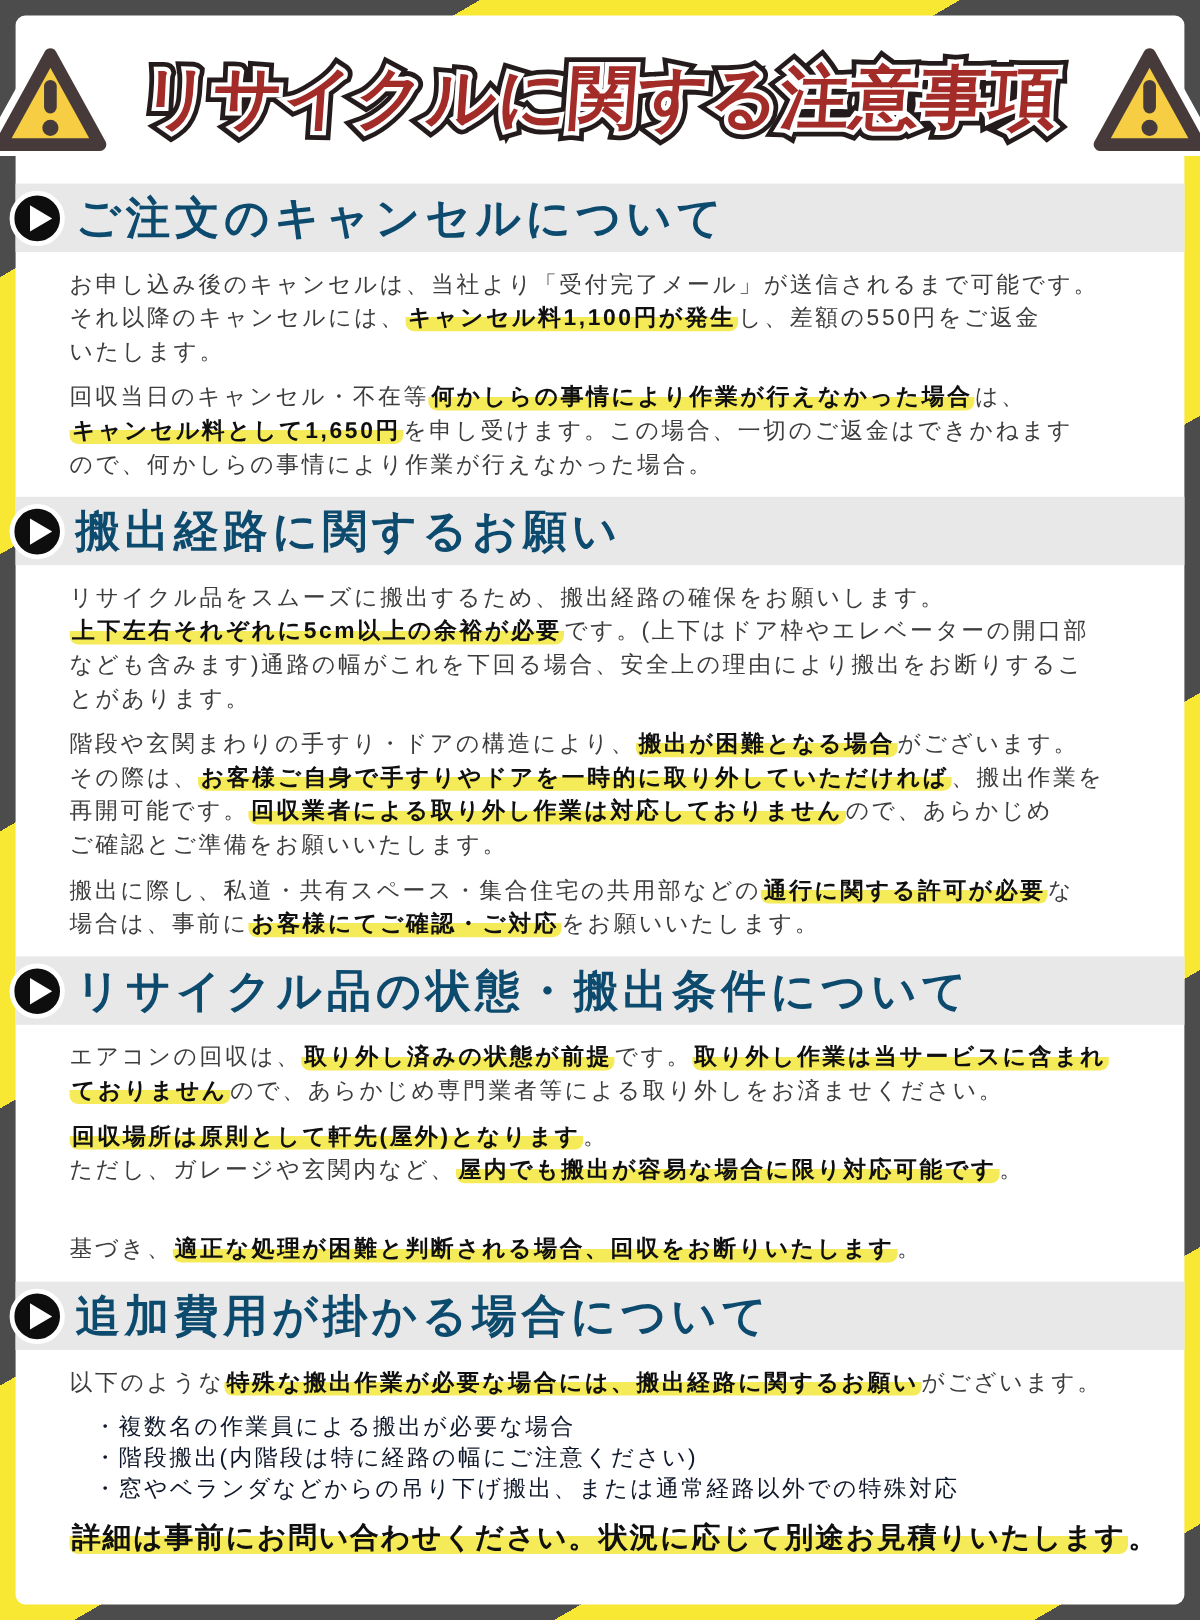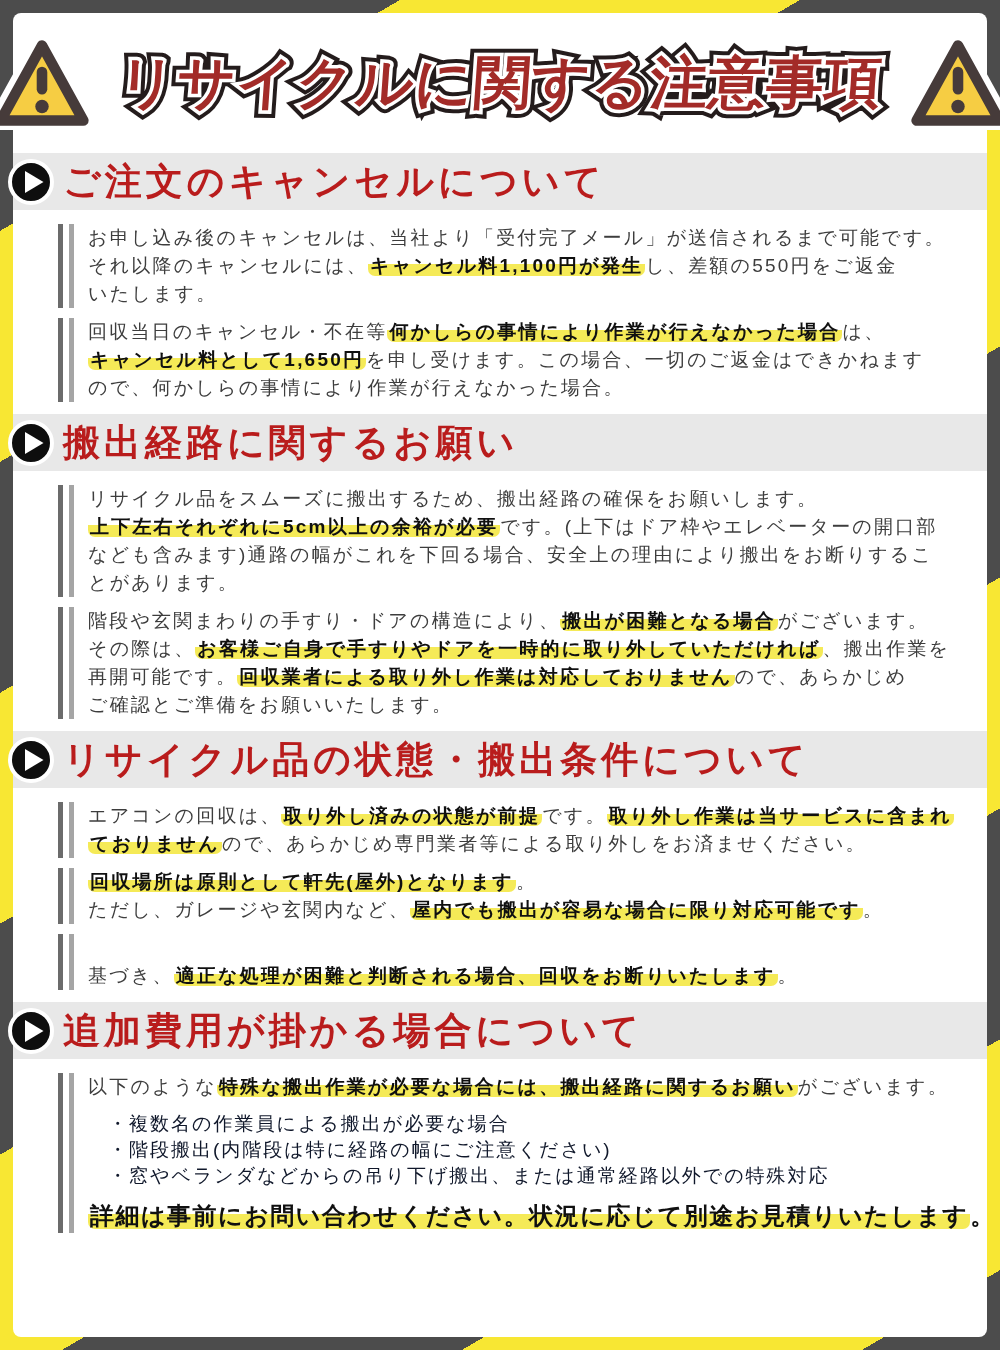--- a/index.html
+++ b/index.html
@@ -48,27 +48,27 @@
   }
   .band .play {
     position: absolute; left: -6px; top: 50%;
     transform: translateY(-50%);
     width: 48px; height: 48px;
   }
   .band-title {
     margin: 0 0 0 50px;
     font-size: 37px; font-weight: bold;
     letter-spacing: 4px;
-    color: #b91c1c;
+    color: #0c4a6e;
     white-space: nowrap;
   }
 
   
   .sec-body { padding: 14px 16px 2px 45px; }
-  .block { display: flex; margin-bottom: 10px; }
+  .block { display: flex; margin-bottom: 10px; flex-direction: column; }
   .bars { display: flex; gap: 6px; margin-right: 14px; flex: none; }
   .bars i { display: block; width: 5px; }
   .bars .b1 { background: #6b6b6b; }
   .bars .b2 { background: #a5a5a5; }
   .block-content { flex: 1; min-width: 0; }
 
   .para {
     margin: 0;
     font-size: 19px; line-height: 28px;
     letter-spacing: 2.2px;
@@ -174,20 +174,29 @@
           </div>
           <div class="block">
             <div class="bars">
               <i class="b1"></i>
               <i class="b2"></i>
             </div>
             <div class="block-content">
               <p class="para"><span>階段や玄関まわりの手すり・ドアの構造により、</span><span class="hl">搬出が困難となる場合</span><span>がございます。</span><br><span>その際は、</span><span class="hl">お客様ご自身で手すりやドアを一時的に取り外していただければ</span><span>、搬出作業を</span><br><span>再開可能です。</span><span class="hl">回収業者による取り外し作業は対応しておりません</span><span>ので、あらかじめ</span><br><span>ご確認とご準備をお願いいたします。</span></p>
             </div>
           </div>
+          <div class="block">
+            <div class="bars">
+              <i class="b1"></i>
+              <i class="b2"></i>
+            </div>
+            <div class="block-content">
+              <p class="para"><span>搬出に際し、私道・共有スペース・集合住宅の共用部などの</span><span class="hl">通行に関する許可が必要</span><span>な</span><br><span>場合は、事前に</span><span class="hl">お客様にてご確認・ご対応</span><span>をお願いいたします。</span></p>
+            </div>
+          </div>
         </div>
       </section>
       <section>
         <div class="band">
           <svg class="play" viewBox="0 0 48 48" aria-hidden="true">
             <circle cx="24" cy="24" r="21" fill="#0e0e0e" stroke="#ffffff" stroke-width="4"></circle>
             <polygon points="18,13 36.5,24 18,35" fill="#ffffff"></polygon>
           </svg>
           <h2 class="band-title">リサイクル品の状態・搬出条件について</h2>
         </div>

